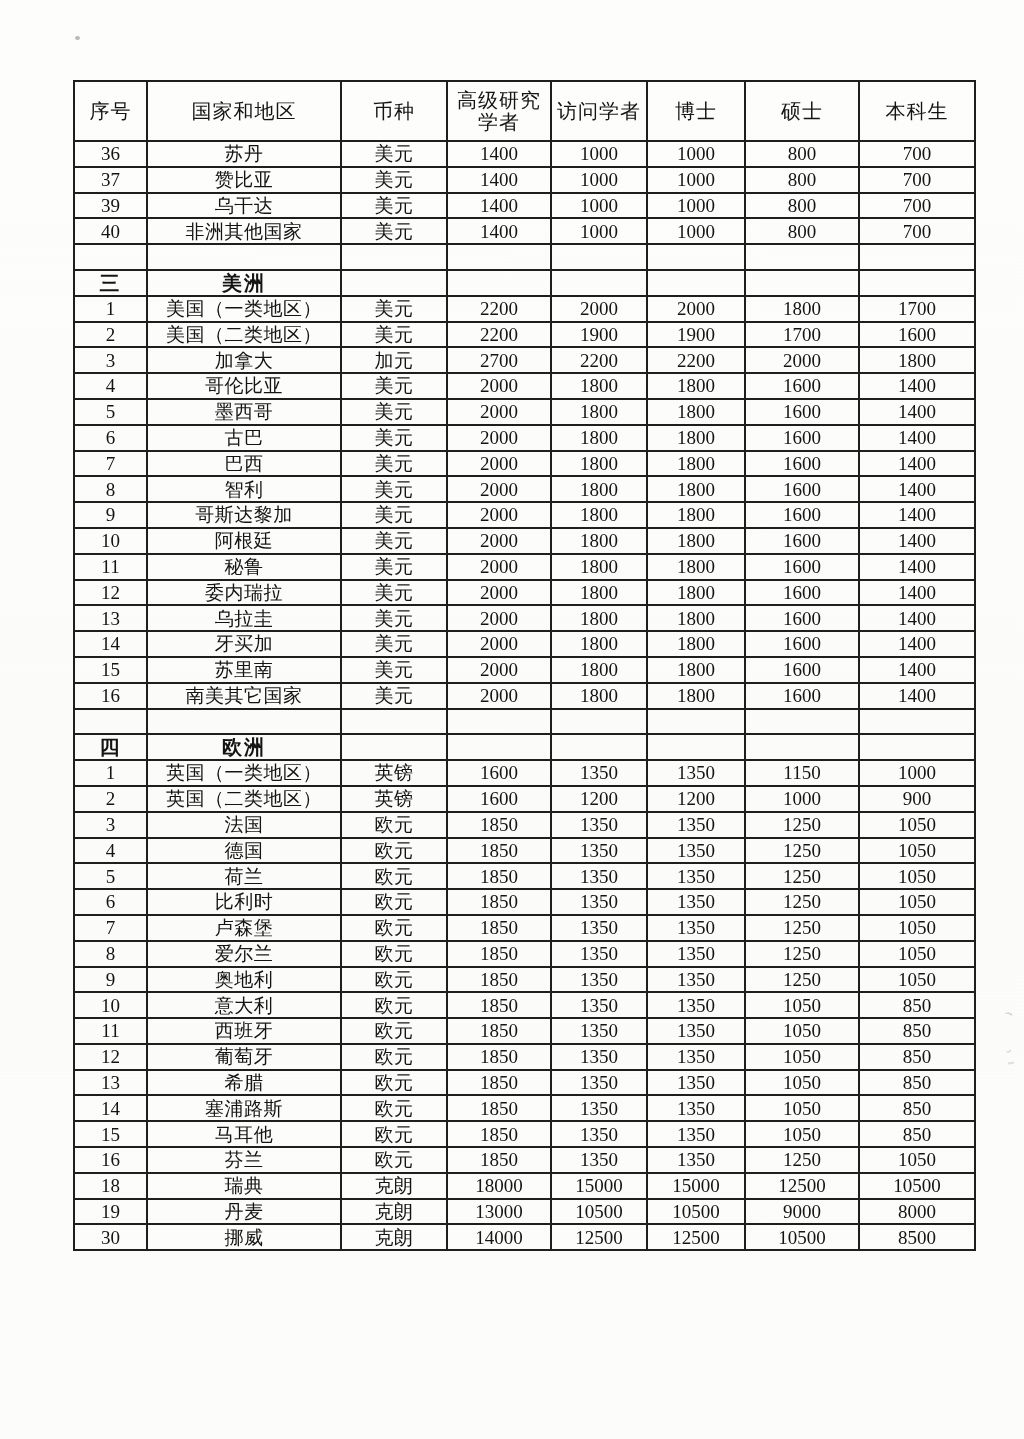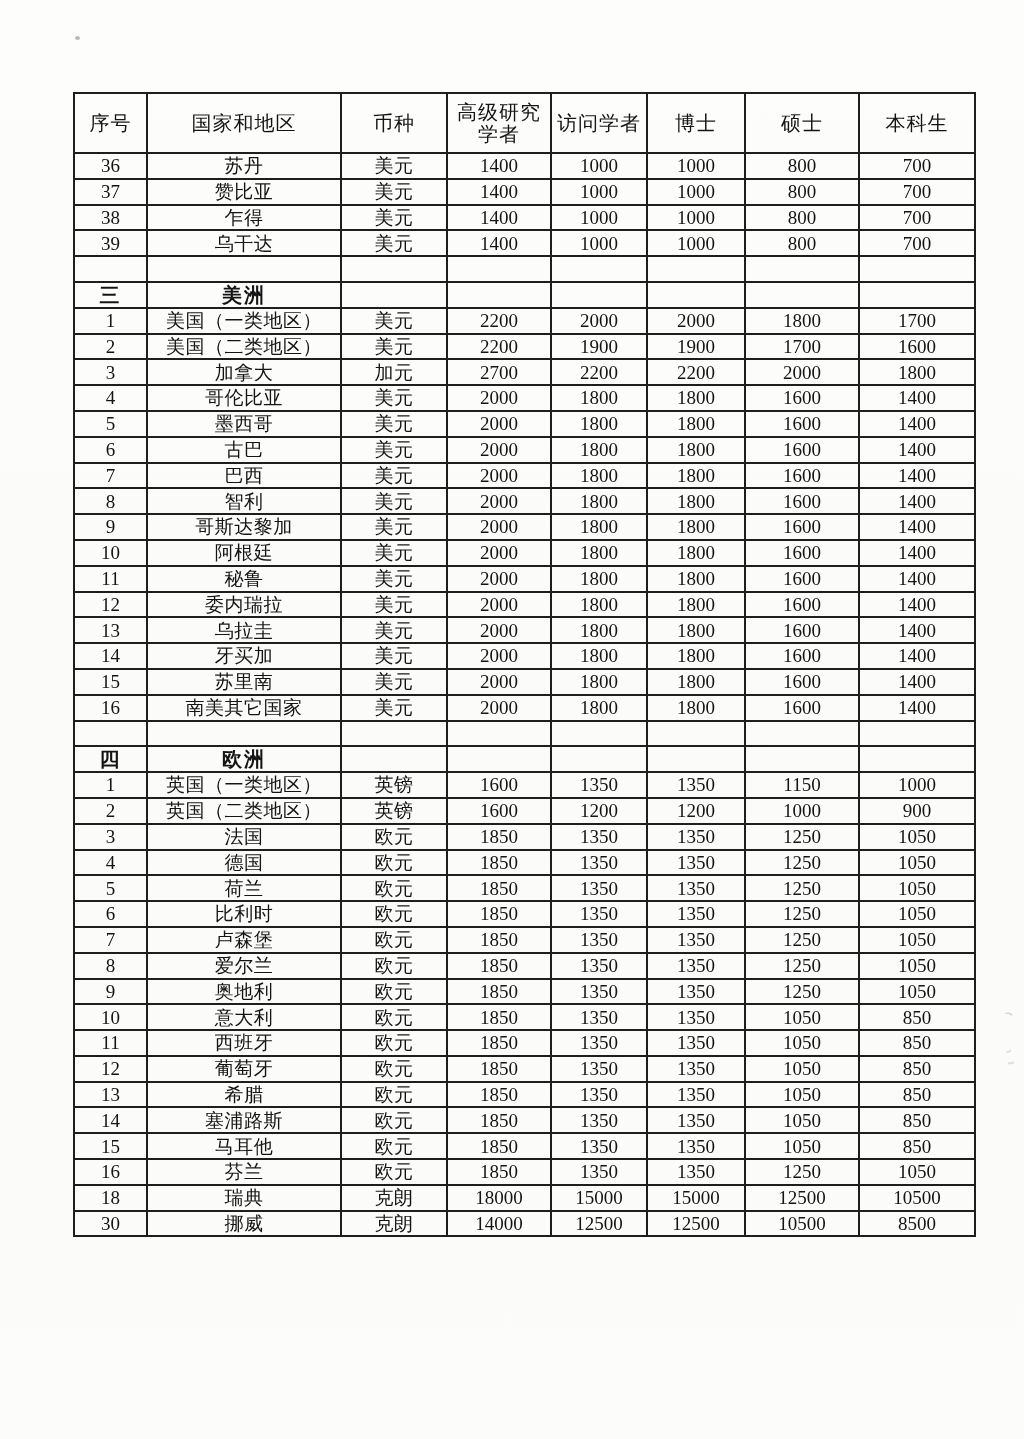--- a/index.html
+++ b/index.html
@@ -59,21 +59,21 @@
     width: 6px;
     height: 2px;
     background: #c7c7c4;
     transform: rotate(-8deg);
     opacity: 0.55;
   }
   
   table.fee-table {
     position: absolute;
     left: 73px;
-    top: 92px;
+    top: 80px;
     width: 901px;
     border-collapse: collapse;
     table-layout: fixed;
     padding-left: 24px;
   }
   .fee-table th,
   .fee-table td {
     border: 2px solid #1e1e1c;
     text-align: center;
     vertical-align: middle;
@@ -153,32 +153,32 @@
           <td class="c-no">37</td>
           <td class="c-name">赞比亚</td>
           <td class="c-cur">美元</td>
           <td class="c-val">1400</td>
           <td class="c-val">1000</td>
           <td class="c-val">1000</td>
           <td class="c-val">800</td>
           <td class="c-val">700</td>
         </tr>
         <tr class="data-row">
-          <td class="c-no">38</td>
-          <td class="c-name">乍得</td>
+          <td class="c-no">39</td>
+          <td class="c-name">乌干达</td>
           <td class="c-cur">美元</td>
           <td class="c-val">1400</td>
           <td class="c-val">1000</td>
           <td class="c-val">1000</td>
           <td class="c-val">800</td>
           <td class="c-val">700</td>
         </tr>
         <tr class="data-row">
-          <td class="c-no">39</td>
-          <td class="c-name">乌干达</td>
+          <td class="c-no">40</td>
+          <td class="c-name">非洲其他国家</td>
           <td class="c-cur">美元</td>
           <td class="c-val">1400</td>
           <td class="c-val">1000</td>
           <td class="c-val">1000</td>
           <td class="c-val">800</td>
           <td class="c-val">700</td>
         </tr>
         <tr class="empty-row">
           <td class="c-no"></td>
           <td class="c-name"></td>
@@ -543,20 +543,30 @@
           <td class="c-no">18</td>
           <td class="c-name">瑞典</td>
           <td class="c-cur">克朗</td>
           <td class="c-val">18000</td>
           <td class="c-val">15000</td>
           <td class="c-val">15000</td>
           <td class="c-val">12500</td>
           <td class="c-val">10500</td>
         </tr>
         <tr class="data-row">
+          <td class="c-no">19</td>
+          <td class="c-name">丹麦</td>
+          <td class="c-cur">克朗</td>
+          <td class="c-val">13000</td>
+          <td class="c-val">10500</td>
+          <td class="c-val">10500</td>
+          <td class="c-val">9000</td>
+          <td class="c-val">8000</td>
+        </tr>
+        <tr class="data-row">
           <td class="c-no">30</td>
           <td class="c-name">挪威</td>
           <td class="c-cur">克朗</td>
           <td class="c-val">14000</td>
           <td class="c-val">12500</td>
           <td class="c-val">12500</td>
           <td class="c-val">10500</td>
           <td class="c-val">8500</td>
         </tr>
       </tbody>

